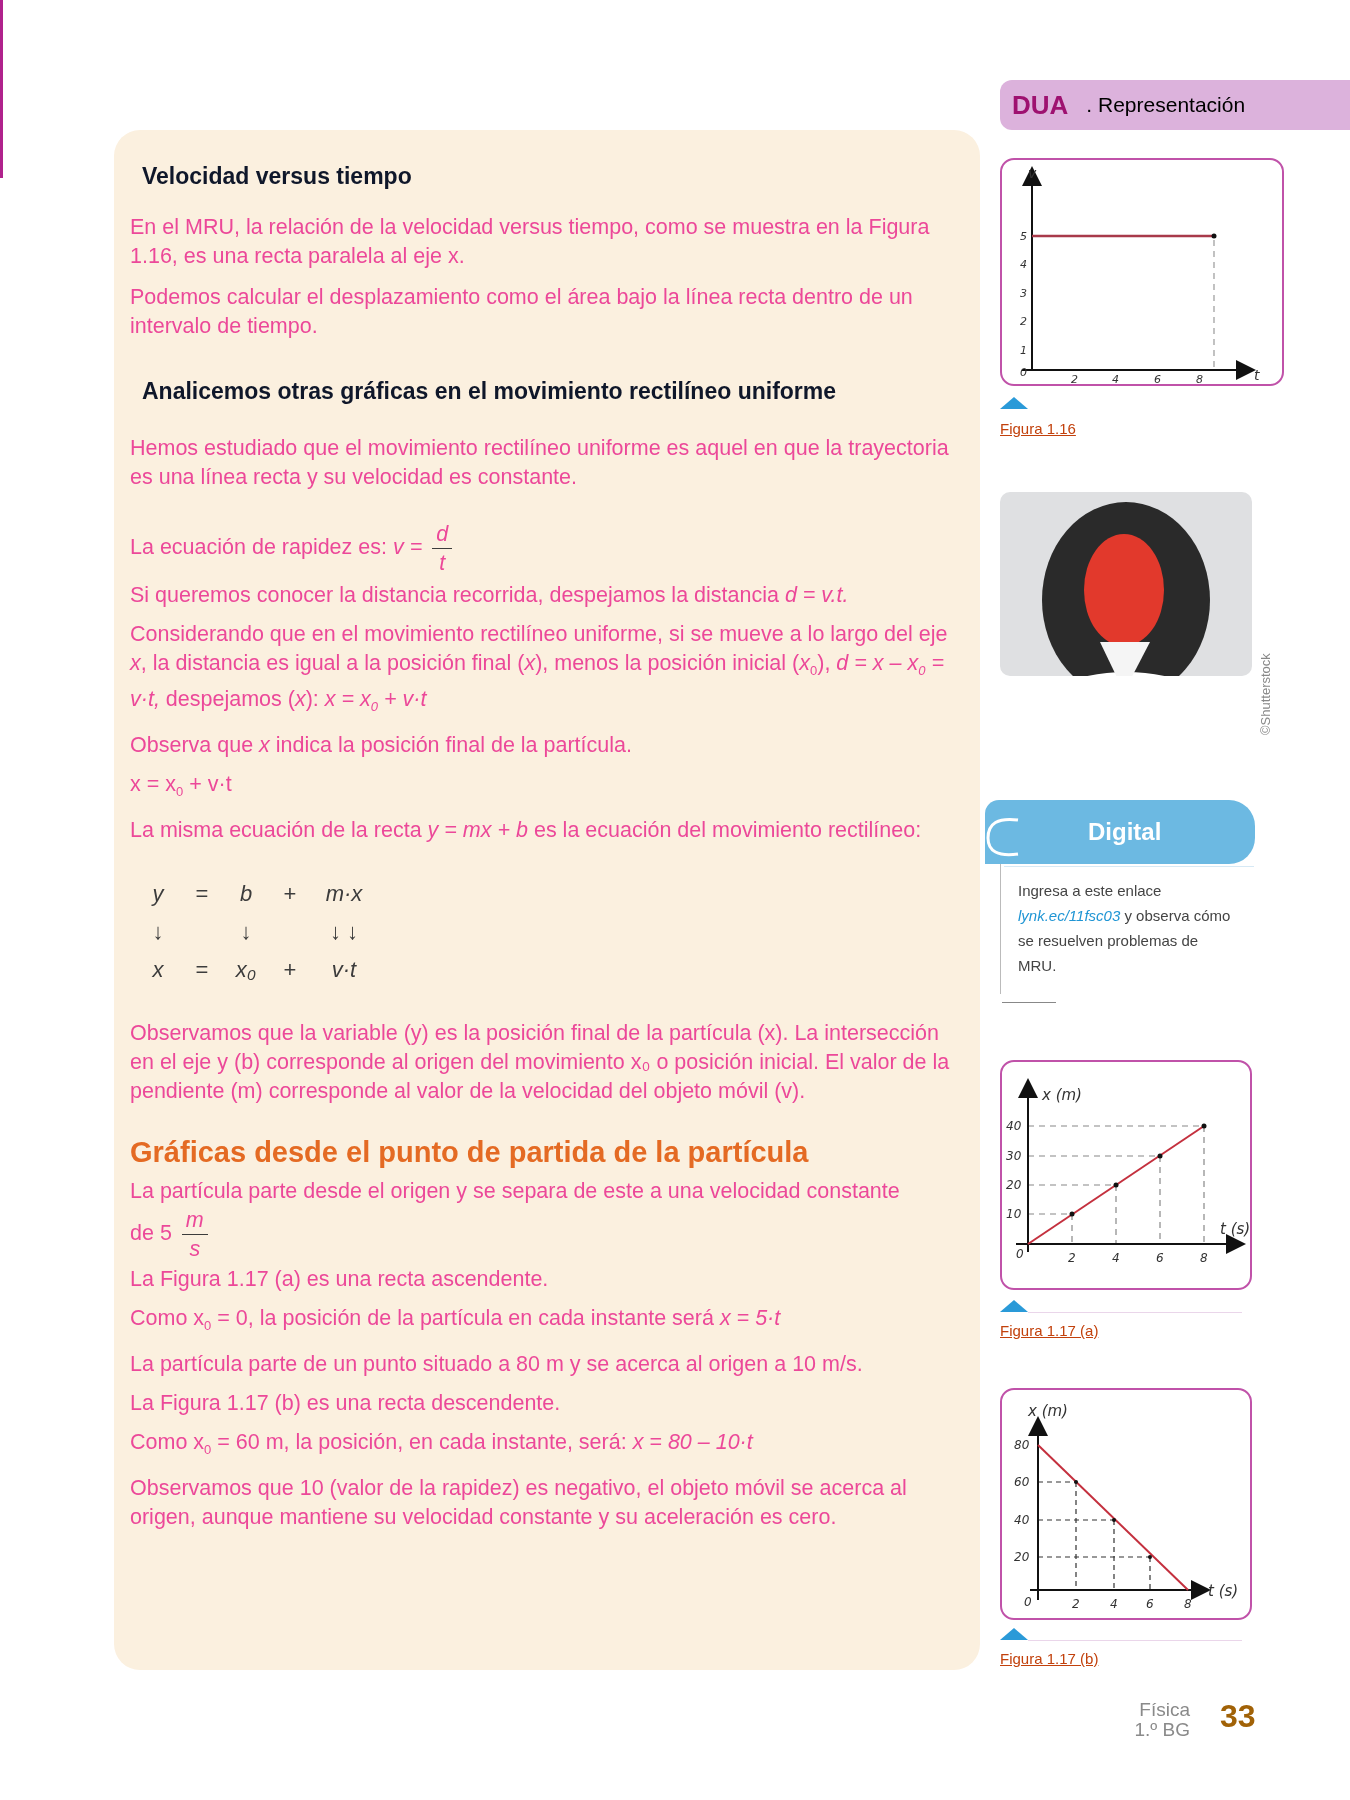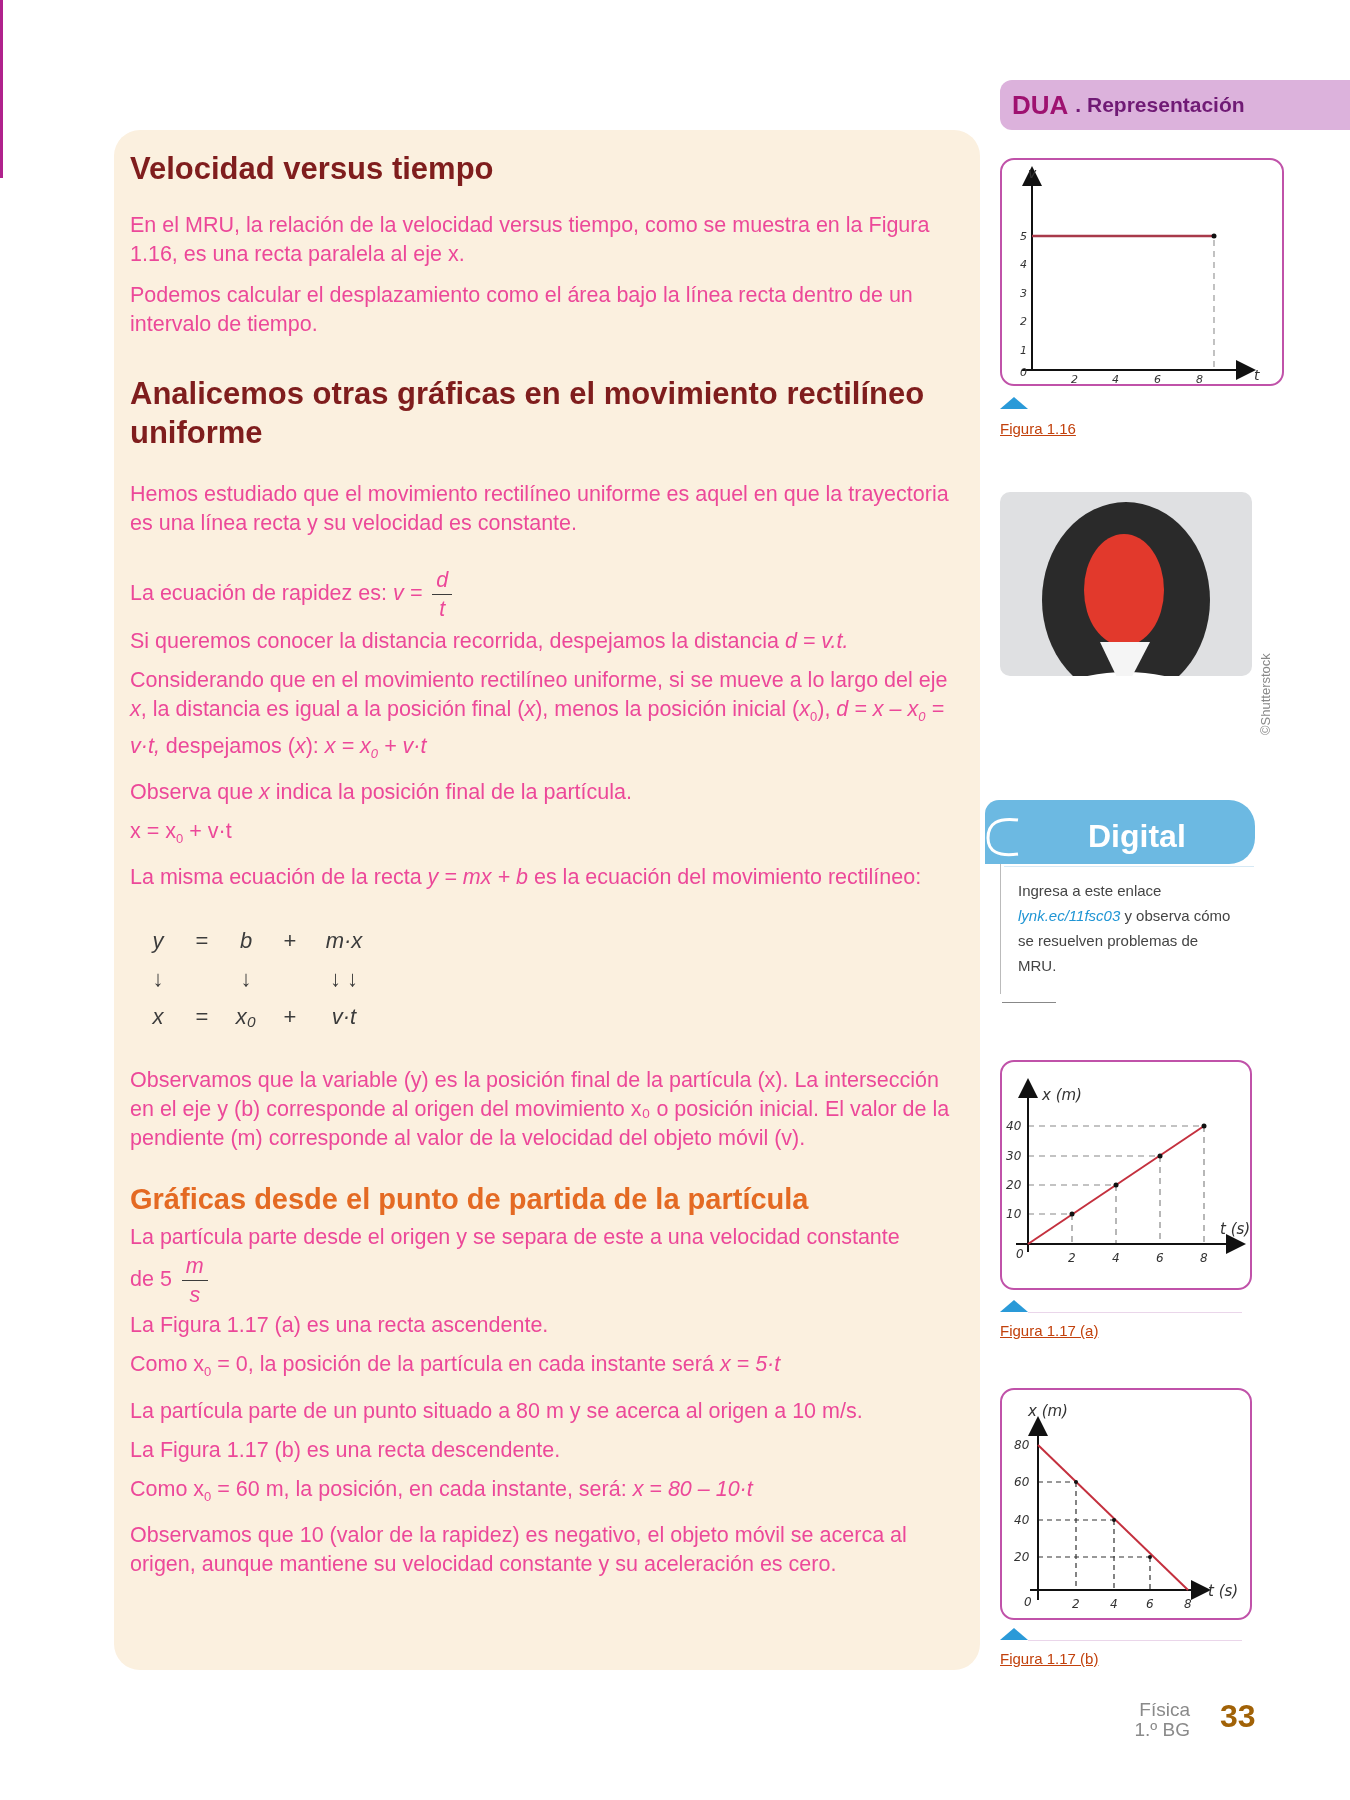--- a/index.html
+++ b/index.html
@@ -8,57 +8,57 @@
     font-family:"Liberation Sans", sans-serif; color:#3a3a3a; overflow:hidden;
   }
   .edge-bar { position:absolute; left:0; top:0; width:3px; height:178px; background:#b0228c; }
 
   
   .main-card {
     position:absolute; left:114px; top:130px; width:866px; height:1540px;
     background:#fbf0df; border-radius:26px;
   }
   .content { position:absolute; left:130px; top:150px; width:832px; }
-  .h-blue { color:#7f1d1d; font-weight:bold; font-size:31px; margin:0; line-height:1.25; }
+  .h-blue { color:#0f172a; font-weight:bold; font-size:23px; margin:12px; line-height:1.25; }
   .h-orange { color:#e46a23; font-weight:bold; font-size:29px; margin:0; line-height:1.25; }
   p { margin:0; font-size:21.5px; line-height:29px; color:#ec4899; }
   .it { font-style:italic; }
   sub { font-size:13px; }
   .frac { display:inline-flex; flex-direction:column; align-items:center; vertical-align:middle; margin-left:4px; font-style:italic; line-height:28px; }
   .frac .num { border-bottom:1.5px solid #3c3c3c; padding:0 4px; }
   .eq-table { border-collapse:collapse; margin-left:6px; font-size:22px; color:#3c3c3c; }
   .eq-table td { width:40px; height:38px; text-align:center; font-style:italic; padding:0 2px; }
   .eq-table td.op { font-style:normal; }
 
   
   .dua-banner {
     position:absolute; left:1000px; top:80px; width:350px; height:50px;
     background:#dcb2dc; border-radius:12px 0 0 12px;
     display:flex; align-items:center; padding-left:12px; box-sizing:border-box;
   }
   .dua-strong { color:#9e1170; font-weight:bold; font-size:26px; }
-  .dua-rest { color:#701a75; font-weight:bold; font-size:21px; margin-left:7px; }
+  .dua-rest { color:#000000; font-weight:normal; font-size:21px; margin-left:18px; }
 
   .fig-box { position:absolute; border:2px solid #c052a9; border-radius:14px; background:#fff; box-sizing:border-box; }
   .fig-box svg { position:absolute; left:0; top:0; }
   .fig-marker { position:absolute; width:0; height:0; border-left:14px solid transparent; border-right:14px solid transparent; border-bottom:12px solid #2a9ad8; }
   .fig-rule { position:absolute; height:1px; background:#ead6ea; }
   .fig-caption { position:absolute; font-size:15px; color:#c2410c;text-decoration:underline; }
 
   .newton-card {
     position:absolute; left:1000px; top:492px; width:252px; height:184px;
     background:#dfe0e2; border-radius:10px; overflow:hidden;
   }
   .credit { position:absolute; left:1258px; top:735px; transform:rotate(-90deg); transform-origin:left top; font-size:13px; color:#888; white-space:nowrap; }
 
   .digital-head {
     position:absolute; left:985px; top:800px; width:270px; height:64px;
     background:#6cb9e2; border-radius:14px 26px 26px 0;
   }
-  .digital-title { position:absolute; left:1088px; top:818px; color:#fff; font-weight:bold; font-size:32px; }
+  .digital-title { position:absolute; left:1088px; top:818px; color:#fff; font-weight:bold; font-size:24px; }
   .digital-body { position:absolute; left:1018px; top:878px; width:220px; font-size:15px; line-height:25px; color:#444; }
   .digital-link { color:#1f95d4; font-style:italic; }
 
   .footer-subject { position:absolute; left:1120px; top:1700px; text-align:right; width:70px; font-size:19px; line-height:20px; color:#8a8a8a; }
   .footer-page { position:absolute; left:1220px; top:1698px; font-size:32px; font-weight:bold; color:#a16207; }
   .tick { font-family:"DejaVu Sans", sans-serif; font-style:italic; fill:#333; }
 </style>
 </head>
 <body>
 

